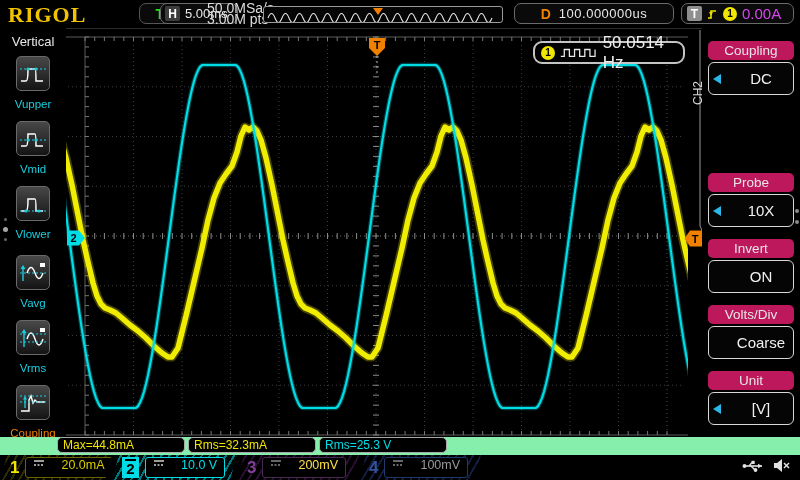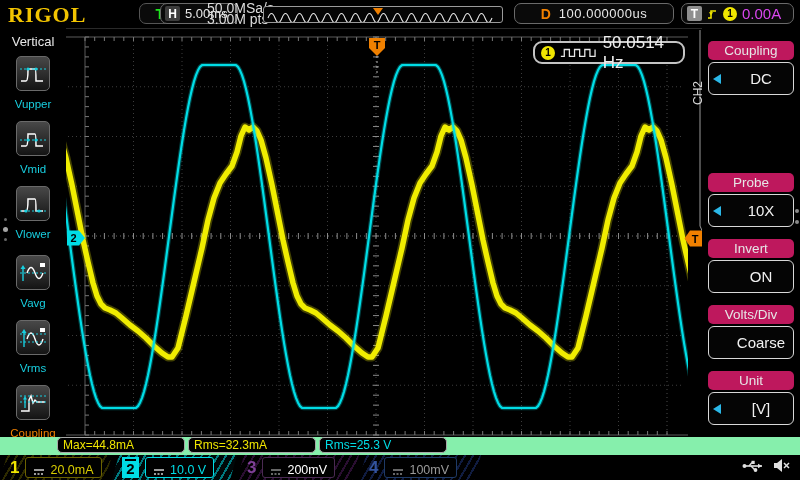--- a/index.html
+++ b/index.html
@@ -68,21 +68,21 @@
   .measrow{position:absolute;left:0;top:437px;width:800px;height:18px;background:#86efac;}
   .measbox{position:absolute;top:0;width:128px;height:16px;border:1.5px solid #a8a8a8;border-radius:5px;
     background:#000;font-size:12px;display:flex;align-items:center;padding-left:5px;box-sizing:border-box;}
   .meas-y{color:#f0e600;}  .meas-c{color:#00dde6;}
   
   .botbar{position:absolute;left:0;top:455px;width:800px;height:25px;background:#000;}
   .chblock{position:absolute;top:0;height:25px;display:flex;align-items:center;gap:6px;
     clip-path:polygon(7px 0,100% 0,calc(100% - 7px) 100%,0 100%);padding-left:10px;box-sizing:border-box;cursor:pointer;}
   .chnum{font-size:17px;font-weight:bold;line-height:20px;}
   .chchip{width:17px;height:21px;display:flex;flex-direction:column;align-items:center;justify-content:center;}
-  .chbox{height:19px;border-radius:3px;background:#000;display:flex;align-items:flex-end;gap:5px;
+  .chbox{height:19px;border-radius:3px;background:#000;display:flex;align-items:flex-start;gap:16px;
     padding:0 7px;border:1px solid #444;}
   .chscale{font-size:12.5px;}
   .boticons{position:absolute;left:742px;top:3px;display:flex;gap:9px;align-items:center;}
 </style>
 </head>
 <body>
 
 <div class="screen">
 
   <div class="topbar">
@@ -617,21 +617,21 @@
     </div>
 
     <div class="chblock" style="left:237px;width:122px;
          background:repeating-linear-gradient(120deg, rgba(120,40,140,.35) 0 2px, rgba(0,0,0,0) 2px 7px);">
       <span class="chnum" style="color:#7e4096">3</span>
       <span class="chbox" style="border-color:#4a2a52">
         <svg width="12" height="10" viewBox="0 0 12 10">
           <line x1="1" y1="3" x2="11" y2="3" stroke="#8a8a8a" stroke-width="1.4"></line>
           <line x1="1" y1="7" x2="11" y2="7" stroke="#8a8a8a" stroke-width="1.4" stroke-dasharray="2,1.5"></line>
         </svg>
-        <span class="chscale" style="color:#ffffff">200mV</span>
+        <span class="chscale" style="color:#fde047">200mV</span>
       </span>
     </div>
 
     <div class="chblock" style="left:359px;width:122px;
          background:repeating-linear-gradient(120deg, rgba(40,70,160,.40) 0 2px, rgba(0,0,0,0) 2px 7px);">
       <span class="chnum" style="color:#33539e">4</span>
       <span class="chbox" style="border-color:#1e3a66">
         <svg width="12" height="10" viewBox="0 0 12 10">
           <line x1="1" y1="3" x2="11" y2="3" stroke="#8a8a8a" stroke-width="1.4"></line>
           <line x1="1" y1="7" x2="11" y2="7" stroke="#8a8a8a" stroke-width="1.4" stroke-dasharray="2,1.5"></line>

